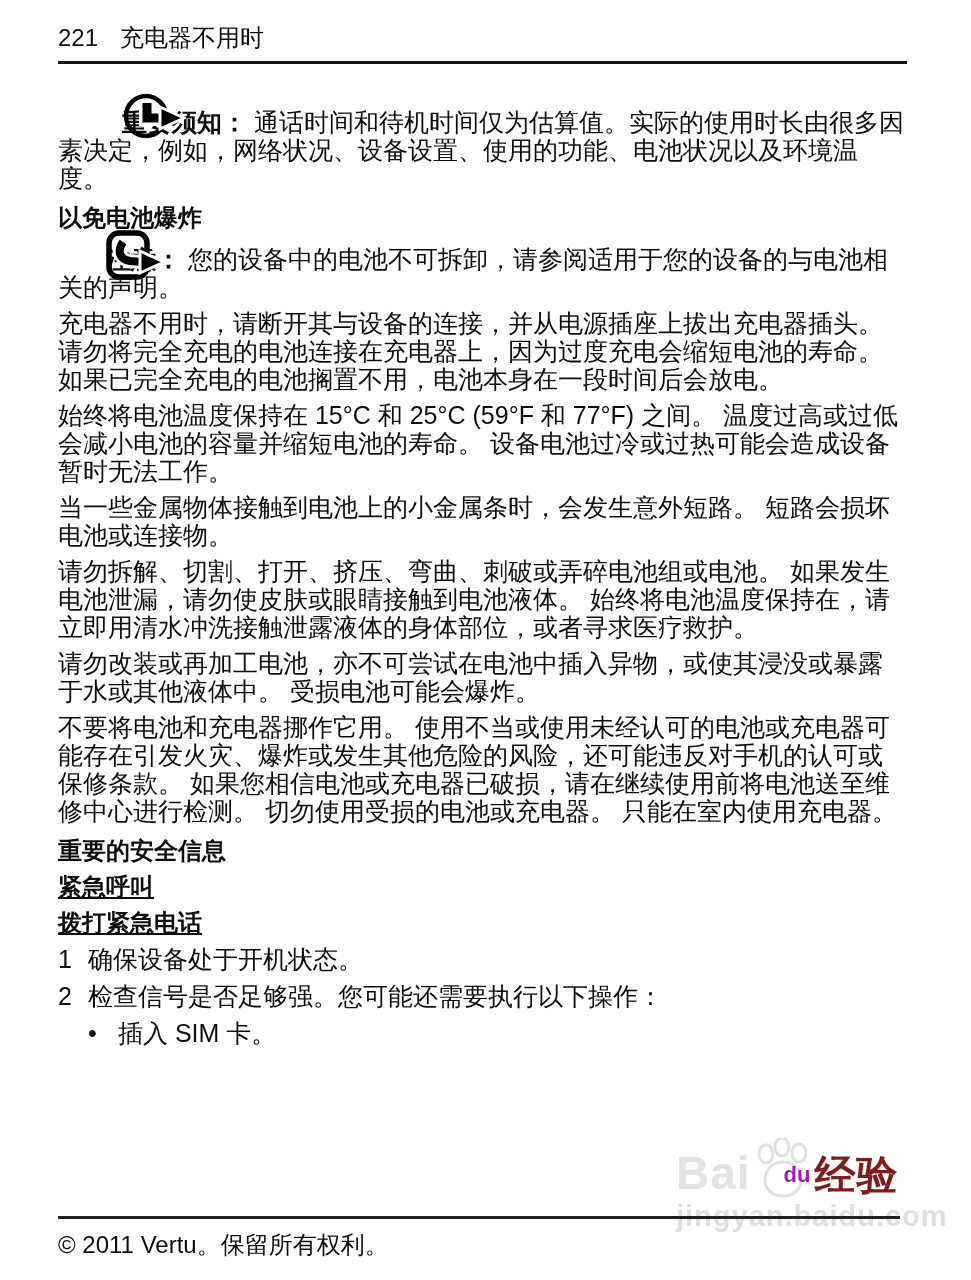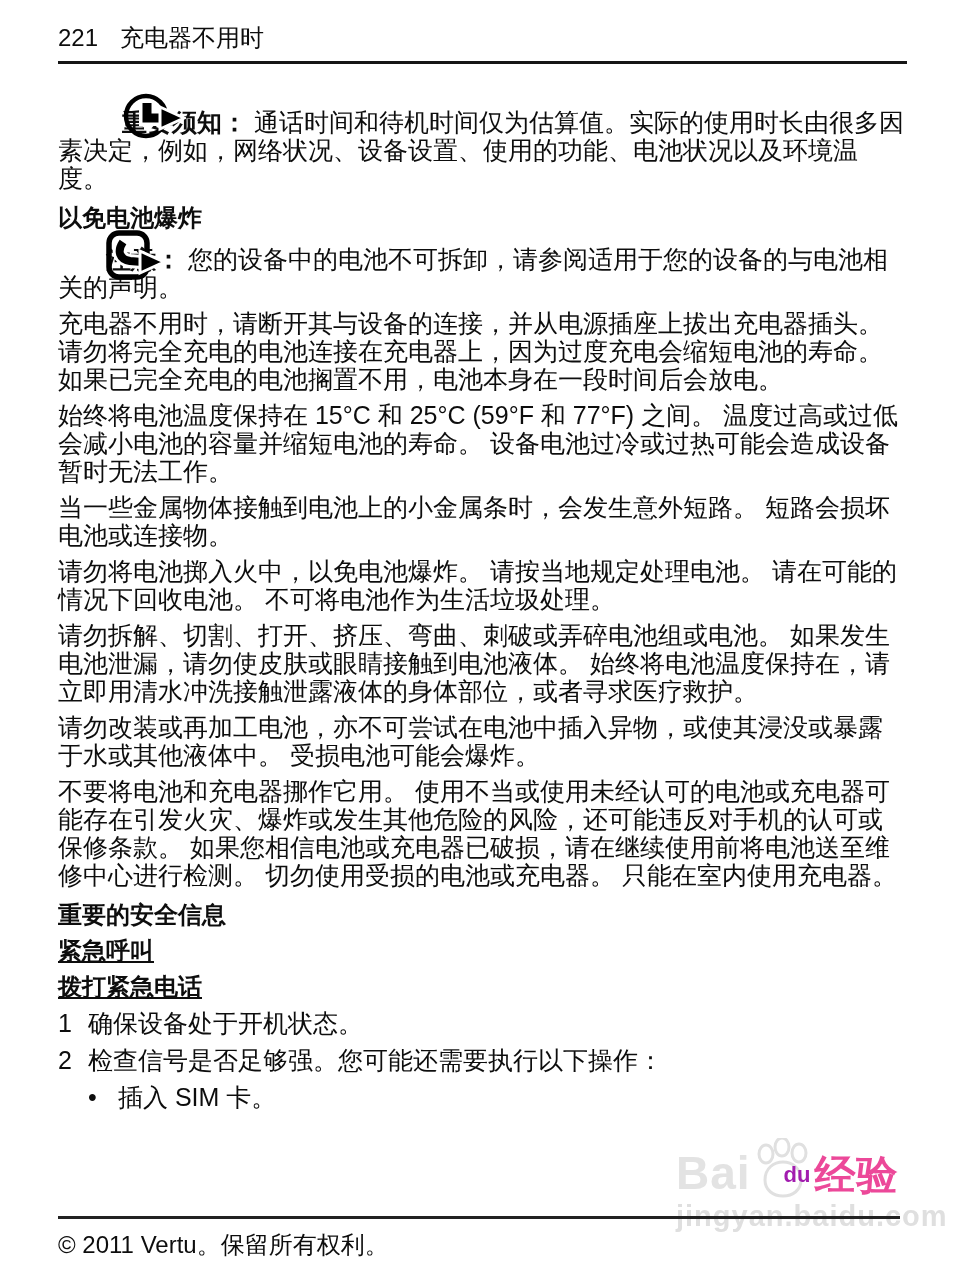--- a/index.html
+++ b/index.html
@@ -37,21 +37,21 @@
 
   .footer-rule { position:absolute; left:58px; top:1216px; width:842px; height:3px; background:#222; z-index:3; }
   .copyright { position:absolute; left:58px; top:1229px; font-size:24px; font-weight:500; z-index:1; }
 
   .watermark { position:absolute; left:676px; top:1138px; width:246px; z-index:2;
                color:#e3e3e3; font-weight:700; user-select:none; }
   .wm-row1 { display:flex; align-items:flex-end; line-height:1;text-align:center; }
   .wm-bai { font-size:46px; letter-spacing:1px; color:#e3e3e3; }
   .wm-paw { position:relative; width:62px; height:62px; margin:0 1px -4px 1px; }
   .wm-du { position:absolute; left:32px; top:26px; font-size:22px; color:#a21caf; }
-  .wm-cn { font-size:41px; color:#ec4899; letter-spacing:1px; }
+  .wm-cn { font-size:41px; color:#7f1d1d; letter-spacing:1px; }
   .wm-url { font-size:29px; margin-top:4px; color:#dfdfdf; letter-spacing:1px; }
 </style>
 </head>
 <body>
 
 <div class="page">
   <div class="content">
 
     <div class="header-row">
       <span>221</span>
@@ -81,21 +81,20 @@
           <path d="M17,13 C11,22 13,30 24,32 L36,33" fill="none" stroke="#000" stroke-width="8"></path>
           <polygon points="34,22 58,33 34,44" fill="#000" stroke="#fff" stroke-width="3"></polygon>
         </svg>
       </span>
       <span class="notice-label">注意：</span><span> 您的设备中的电池不可拆卸，请参阅适用于您的设备的与电池相关的声明。</span>
     </p>
 
     <p class="para">充电器不用时，请断开其与设备的连接，并从电源插座上拔出充电器插头。请勿将完全充电的电池连接在充电器上，因为过度充电会缩短电池的寿命。如果已完全充电的电池搁置不用，电池本身在一段时间后会放电。</p>
     <p class="para">始终将电池温度保持在 15°C 和 25°C (59°F 和 77°F) 之间。 温度过高或过低会减小电池的容量并缩短电池的寿命。 设备电池过冷或过热可能会造成设备暂时无法工作。</p>
     <p class="para">当一些金属物体接触到电池上的小金属条时，会发生意外短路。 短路会损坏电池或连接物。</p>
-    <p class="para">请勿将电池掷入火中，以免电池爆炸。 请按当地规定处理电池。 请在可能的情况下回收电池。 不可将电池作为生活垃圾处理。</p>
     <p class="para">请勿拆解、切割、打开、挤压、弯曲、刺破或弄碎电池组或电池。 如果发生电池泄漏，请勿使皮肤或眼睛接触到电池液体。 始终将电池温度保持在，请立即用清水冲洗接触泄露液体的身体部位，或者寻求医疗救护。</p>
     <p class="para">请勿改装或再加工电池，亦不可尝试在电池中插入异物，或使其浸没或暴露于水或其他液体中。 受损电池可能会爆炸。</p>
     <p class="para">不要将电池和充电器挪作它用。 使用不当或使用未经认可的电池或充电器可能存在引发火灾、爆炸或发生其他危险的风险，还可能违反对手机的认可或保修条款。 如果您相信电池或充电器已破损，请在继续使用前将电池送至维修中心进行检测。 切勿使用受损的电池或充电器。 只能在室内使用充电器。</p>
 
     <h2 class="heading">重要的安全信息</h2>
     <h2 class="heading heading-tight">紧急呼叫</h2>
     <h2 class="heading heading-tight">拨打紧急电话</h2>
 
     <div class="step">
       <span class="step-num">1</span>

